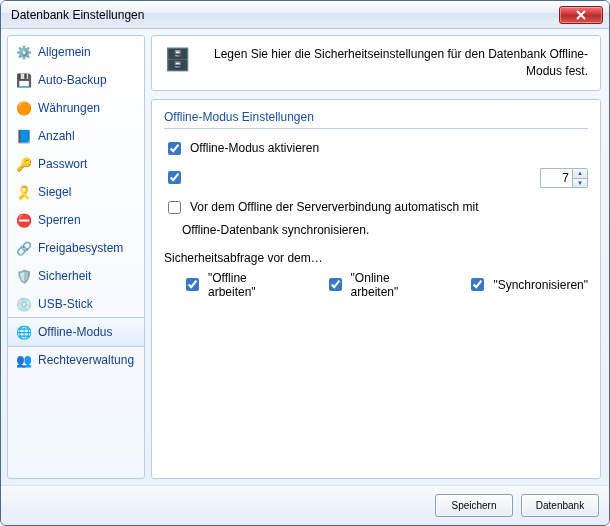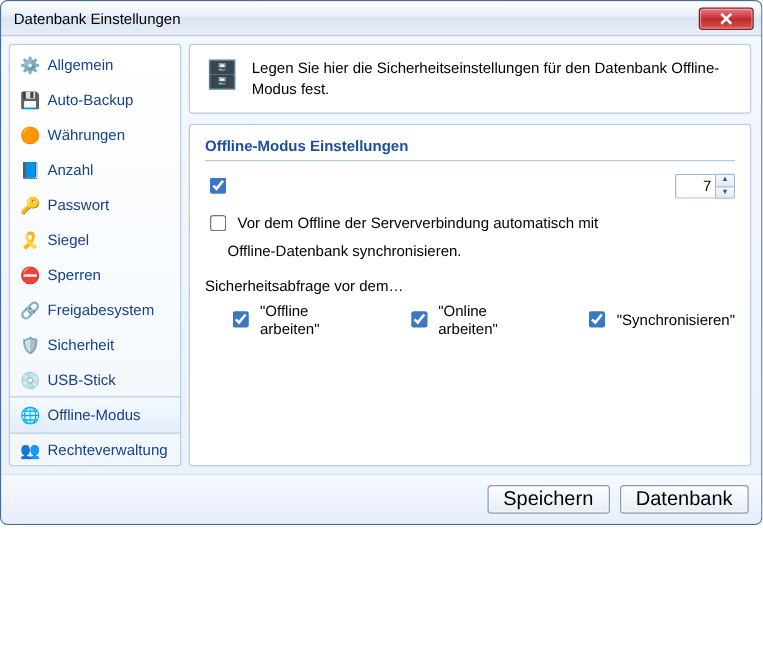--- a/index.html
+++ b/index.html
@@ -5,21 +5,21 @@
   * { box-sizing: border-box; }
   body {
     margin: 0;
     font-family: "Segoe UI", Tahoma, sans-serif;
     font-size: 12px;
     background: #fff;
     color: #000;
   }
   .window {
     width: 610px;
-    height: 420px;
+    height: 526px;
     border: 1px solid #4a6b9a;
     border-radius: 6px;
     overflow: hidden;
     box-shadow: 0 0 0 1px #e8f0fb inset;
     display: flex;
     flex-direction: column;
     background: #fff;
   }
   .titlebar {
     height: 28px;
@@ -109,21 +109,21 @@
   .panel {
     flex: 1;
     border: 1px solid #b9cde6;
     border-radius: 3px;
     background: #fff;
     padding: 10px 12px 12px 12px;
     overflow: auto;
   }
   .section-header {
     color: #1b4f9e;
-    font-weight: bold;
+    font-weight: normal;
     border-bottom: 1px solid #b9cde6;
     padding-bottom: 4px;
     margin-bottom: 10px;
   }
   .row {
     display: flex;
     align-items: center;
     gap: 6px;
     margin-bottom: 10px;
   }
@@ -178,26 +178,26 @@
     justify-content: flex-end;
     gap: 8px;
   }
   .btn {
     min-width: 78px;
     height: 23px;
     border: 1px solid #8a9db5;
     border-radius: 3px;
     background: linear-gradient(#fdfdfe,#e7edf6);
     font-family: inherit;
-    font-size: 16px;
+    font-size: 10px;
     padding: 0 12px;
     cursor: default;
     box-shadow: 0 0 0 1px rgba(255,255,255,.6) inset;
   }
-  .infobox-text { line-height: 1.4; }
+  .infobox-text { line-height: 1.4; text-align: right; }
 </style>
 </head>
 <body>
 
 <div class="window">
 
   <div class="titlebar">
     <span class="title">Datenbank Einstellungen</span>
     <div class="close-btn">
       <svg viewBox="0 0 10 10">
@@ -262,20 +262,24 @@
     <div class="main">
 
       <div class="infobox">
         <span class="info-icon">🗄️</span>
         <div class="infobox-text">Legen Sie hier die Sicherheitseinstellungen für den Datenbank Offline-Modus fest.</div>
       </div>
 
       <div class="panel">
         <div class="section-header">Offline-Modus Einstellungen</div>
 
+        <div class="row">
+          <input type="checkbox" checked="" style="">
+          <label>Offline-Modus aktivieren</label>
+        </div>
 
         <div class="row">
           <input type="checkbox" checked="" style="">
           <div class="spinner">
             <input type="text" value="7" style="">
             <div class="sp-btns">
               <div>▲</div>
               <div>▼</div>
             </div>
           </div>

